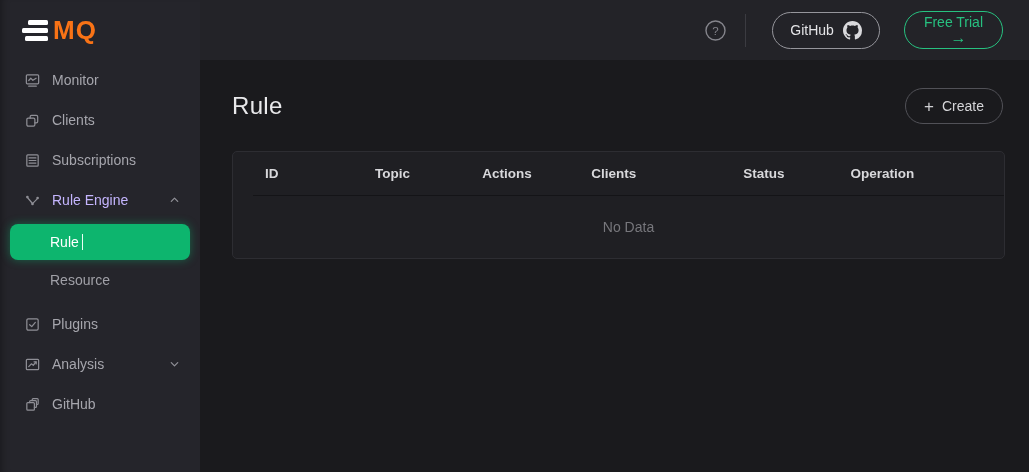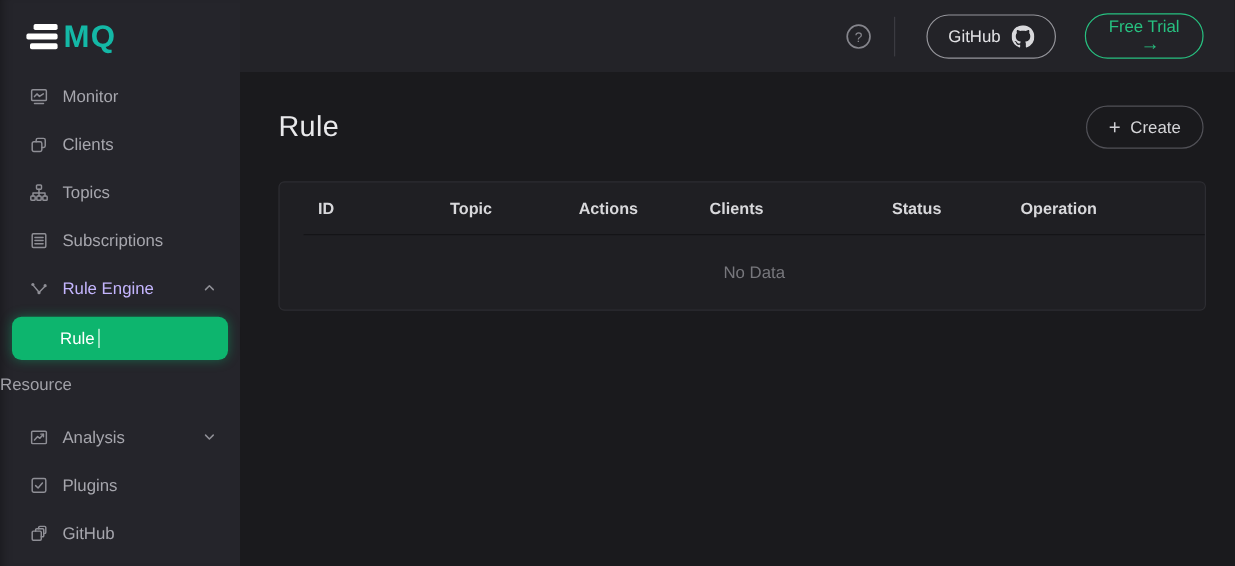--- a/index.html
+++ b/index.html
@@ -20,34 +20,34 @@
   }
   .logo {
     height: 60px; display: flex; align-items: center; padding-left: 22px;
     cursor: pointer;
   }
   .logo-e { display: inline-flex; flex-direction: column; align-items: flex-end; margin-right: 5px; }
   .logo-e i { display: block; height: 5px; border-radius: 1.5px; background: #fff; margin: 1.5px 0; }
   .logo-e i:nth-child(1) { width: 20px; }
   .logo-e i:nth-child(2) { width: 26px; }
   .logo-e i:nth-child(3) { width: 23px; }
-  .logo-text { color: #14b8a6; font-size: 26px; font-weight: 700; letter-spacing: 1px; line-height: 1; }
+  .logo-text { color: #f97316; font-size: 26px; font-weight: 700; letter-spacing: 1px; line-height: 1; }
 
   .nav-item {
     height: 40px; display: flex; align-items: center; padding-left: 24px;
     color: #a6a6ad; font-size: 14px; cursor: pointer; position: relative;
   }
   .nav-item .nicon { width: 17px; height: 17px; margin-right: 11px; display: inline-flex; flex-shrink: 0; }
   .nav-item .nicon svg { width: 17px; height: 17px; stroke: #8f8f96; fill: none; stroke-width: 1.3; stroke-linecap: round; stroke-linejoin: round; }
   .nav-item.bright { color: #c4b5fd; }
   .nav-item .chev { position: absolute; right: 20px; top: 50%; transform: translateY(-50%); display: inline-flex; }
   .nav-item .chev svg { width: 11px; height: 11px; stroke: #8f8f96; fill: none; stroke-width: 1.4; stroke-linecap: round; stroke-linejoin: round; }
 
   .nav-sub {
-    height: 40px; display: flex; align-items: center; 
+    height: 40px; display: flex; align-items: center; padding-left: 50px;
     color: #a0a0a7; font-size: 14px; cursor: pointer;
   }
   .nav-sub.active {
     margin: 4px 10px 0 10px; height: 36px; padding-left: 40px;
     background: var(--accent, #0db56e); color: #fff; border-radius: 8px;
     box-shadow: 0 0 10px rgba(13,181,110,.45);
   }
   .caret-bar { display: inline-block; width: 1.5px; height: 16px; background: #eafff4; margin-left: 3px; }
   .gap4 { height: 4px; }
 
@@ -135,32 +135,20 @@
       <div class="nav-item">
         <span class="nicon">
           <svg viewBox="0 0 18 18">
               <rect x="3" y="6.5" width="8.5" height="8.5" rx="1.5"></rect>
               <path d="M6.5 6.5 V5 a1.5 1.5 0 0 1 1.5-1.5 h5 A1.5 1.5 0 0 1 14.5 5 v5 a1.5 1.5 0 0 1 -1.5 1.5 h-1.5"></path>
             </svg>
         </span>
         <span>Clients</span>
       </div>
 
-      <div class="nav-item">
-        <span class="nicon">
-          <svg viewBox="0 0 18 18">
-              <rect x="6.8" y="2.2" width="4.4" height="3.8" rx="0.8"></rect>
-              <rect x="1.8" y="12" width="3.8" height="3.8" rx="0.8"></rect>
-              <rect x="7.1" y="12" width="3.8" height="3.8" rx="0.8"></rect>
-              <rect x="12.4" y="12" width="3.8" height="3.8" rx="0.8"></rect>
-              <path d="M9 6 V9 M3.7 12 V9.3 H14.3 V12 M9 9 V12"></path>
-            </svg>
-        </span>
-        <span>Topics</span>
-      </div>
 
       <div class="nav-item">
         <span class="nicon">
           <svg viewBox="0 0 18 18">
               <rect x="3" y="3" width="12" height="12" rx="1"></rect>
               <line x1="5.4" y1="6.3" x2="12.6" y2="6.3"></line>
               <line x1="5.4" y1="9" x2="12.6" y2="9"></line>
               <line x1="5.4" y1="11.7" x2="12.6" y2="11.7"></line>
             </svg>
         </span>
@@ -191,41 +179,41 @@
 
       <div class="nav-sub">
         <span>Resource</span>
       </div>
 
       <div class="gap4"></div>
 
       <div class="nav-item">
         <span class="nicon">
           <svg viewBox="0 0 18 18">
+              <rect x="3" y="3" width="12" height="12" rx="1.5"></rect>
+              <polyline points="6,9.2 8.2,11.3 12,6.8"></polyline>
+            </svg>
+        </span>
+        <span>Plugins</span>
+      </div>
+
+      <div class="nav-item">
+        <span class="nicon">
+          <svg viewBox="0 0 18 18">
               <rect x="2.5" y="3.5" width="13" height="11" rx="1"></rect>
               <polyline points="5,11.3 7.8,8.3 9.8,9.8 12.8,6.3"></polyline>
               <polyline points="10.6,6.1 12.9,6.1 12.9,8.4"></polyline>
             </svg>
         </span>
         <span>Analysis</span>
         <span class="chev">
           <svg viewBox="0 0 12 12">
               <polyline points="2.5,4.5 6,8 9.5,4.5"></polyline>
             </svg>
         </span>
-      </div>
-
-      <div class="nav-item">
-        <span class="nicon">
-          <svg viewBox="0 0 18 18">
-              <rect x="3" y="3" width="12" height="12" rx="1.5"></rect>
-              <polyline points="6,9.2 8.2,11.3 12,6.8"></polyline>
-            </svg>
-        </span>
-        <span>Plugins</span>
       </div>
 
       <div class="nav-item">
         <span class="nicon">
           <svg viewBox="0 0 18 18">
               <rect x="3" y="7" width="8" height="8" rx="1"></rect>
               <path d="M6 7 V5.8 a1 1 0 0 1 1-1 h5.2 a1 1 0 0 1 1 1 V11 a1 1 0 0 1 -1 1 h-1.2"></path>
               <path d="M8.7 4.8 V3.8 a1 1 0 0 1 1-1 h4.3 a1 1 0 0 1 1 1 V8 a1 1 0 0 1 -1 1"></path>
             </svg>
         </span>

